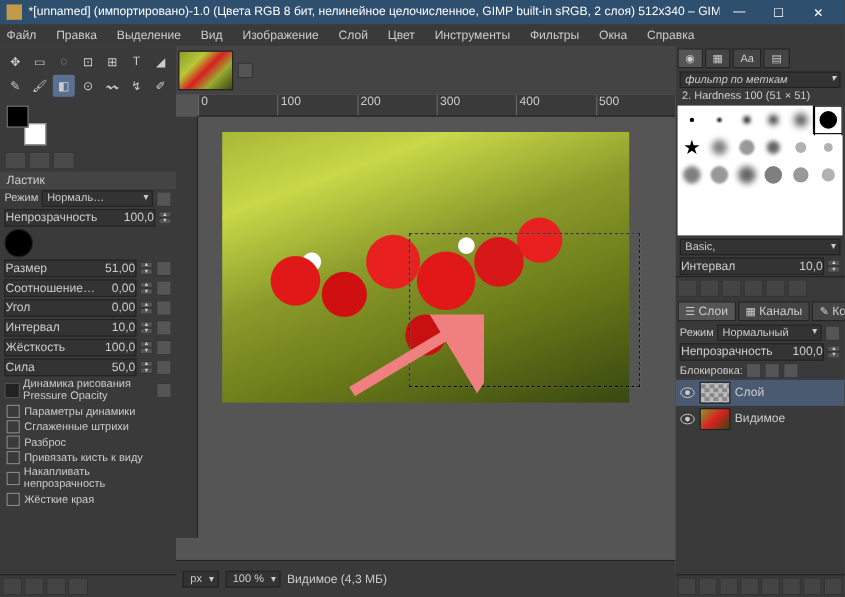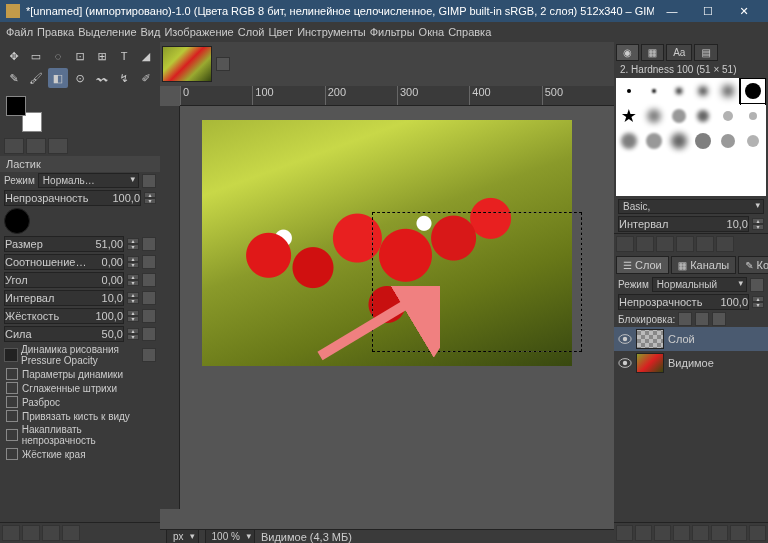--- a/index.html
+++ b/index.html
@@ -1,21 +1,21 @@
 <!DOCTYPE html>
 <html><head>
 <meta charset="utf-8">
 <style>
 * { margin: 0; padding: 0; box-sizing: border-box; font-family: "Segoe UI", Tahoma, sans-serif; font-size: 11px; color: #ccc; }
 body { background: #454545; width: 768px; height: 543px; overflow: hidden; display: flex; flex-direction: column; }
 .titlebar { background: #2f4f6f; height: 22px; display: flex; align-items: center; padding: 0 6px; }
 .titlebar .icon { width: 14px; height: 14px; background: #c29b4a; margin-right: 6px; }
 .titlebar .title { flex: 1; font-size: 11px; color: #fff; white-space: nowrap; overflow: hidden; }
 .titlebar .winbtn { width: 36px; height: 22px; display: flex; align-items: center; justify-content: center; color: #fff; cursor: pointer; }
-.menubar { background: #3a3a3a; height: 20px; display: flex; align-items: center; padding: 0 6px; gap: 4px; text-align: right; }
+.menubar { background: #3a3a3a; height: 20px; display: flex; align-items: center; padding: 0 6px; gap: 18px; text-align: right; }
 .menubar span { cursor: pointer; font-size: 11px; }
 .main { flex: 1; display: flex; overflow: hidden; }
 .left { width: 160px; background: #3a3a3a; display: flex; flex-direction: column; }
 .right { width: 154px; background: #3a3a3a; display: flex; flex-direction: column; }
 .center { flex: 1; background: #555; display: flex; flex-direction: column; position: relative; }
 .toolbox { padding: 4px; display: grid; grid-template-columns: repeat(7, 20px); gap: 2px; }
 .tool { width: 20px; height: 20px; display: flex; align-items: center; justify-content: center; cursor: pointer; border-radius: 2px; }
 .tool.active { background: #5a7090; }
 .fgbg { position: relative; width: 36px; height: 36px; margin: 4px 6px; }
 .fgbg .fg { position: absolute; width: 20px; height: 20px; background: #000; border: 1px solid #888; top: 0; left: 0; }
@@ -45,21 +45,21 @@
   radial-gradient(circle at 42% 48%, #e82020 0 24px, transparent 25px),
   radial-gradient(circle at 55% 55%, #e01818 0 26px, transparent 27px),
   radial-gradient(circle at 68% 48%, #d81818 0 22px, transparent 23px),
   radial-gradient(circle at 78% 40%, #e82020 0 20px, transparent 21px),
   radial-gradient(circle at 50% 75%, #c81010 0 18px, transparent 19px),
   radial-gradient(circle at 22% 48%, #fff 0 8px, transparent 9px),
   radial-gradient(circle at 60% 42%, #fff 0 7px, transparent 8px);
 }
 .selection { position: absolute; top: 92px; left: 170px; width: 210px; height: 140px; border: 1px dashed #fff; outline: 1px dashed #000; outline-offset: -1px; }
 .arrow { position: absolute; top: 200px; left: 150px; pointer-events: none; }
-.statusbar { height: 14px; background: #3a3a3a; display: flex; align-items: center; gap: 6px; padding: 0 6px; border-top: 1px solid #222; }
+.statusbar { height: 34px; background: #3a3a3a; display: flex; align-items: center; gap: 6px; padding: 0 6px; border-top: 1px solid #222; }
 .statusbar .field { background: #333; border: 1px solid #222; padding: 1px 14px 1px 6px; position: relative; font-size: 10px; }
 .statusbar .field::after { content: "▾"; position: absolute; right: 3px; font-size: 9px; }
 .tabbar { display: flex; gap: 2px; padding: 2px; background: #3a3a3a; }
 .tab { padding: 2px 6px; background: #444; border: 1px solid #222; cursor: pointer; font-size: 10px; display: flex; align-items: center; gap: 3px; }
 .tab.active { background: #555; }
 .brush-panel { background: #fff; margin: 2px; height: 118px; position: relative; overflow: hidden; }
 .brush-grid { display: grid; grid-template-columns: repeat(6, 1fr); gap: 1px; padding: 1px; }
 .brush { aspect-ratio: 1; background: #fff; display: flex; align-items: center; justify-content: center; }
 .brush span { display: block; border-radius: 50%; background: #000; }
 .layers { flex: 1; overflow: hidden; }
@@ -266,20 +266,23 @@
     </div>
   </div>
 
   <div class="right">
     <div class="tabbar">
       <div class="tab active">◉</div>
       <div class="tab">▦</div>
       <div class="tab">Aa</div>
       <div class="tab">▤</div>
     </div>
+    <div class="optrow">
+        <div class="dropdown" style="font-style:italic">фильтр по меткам</div>
+      </div>
     <div style="padding:1px 6px;font-size:10px">2. Hardness 100 (51 × 51)</div>
     <div class="brush-panel">
       <div class="brush-grid">
         <div class="brush">
             <span style="width:4px;height:4px"></span>
           </div>
         <div class="brush">
             <span style="width:4px;height:4px;filter:blur(1px)"></span>
           </div>
         <div class="brush">

